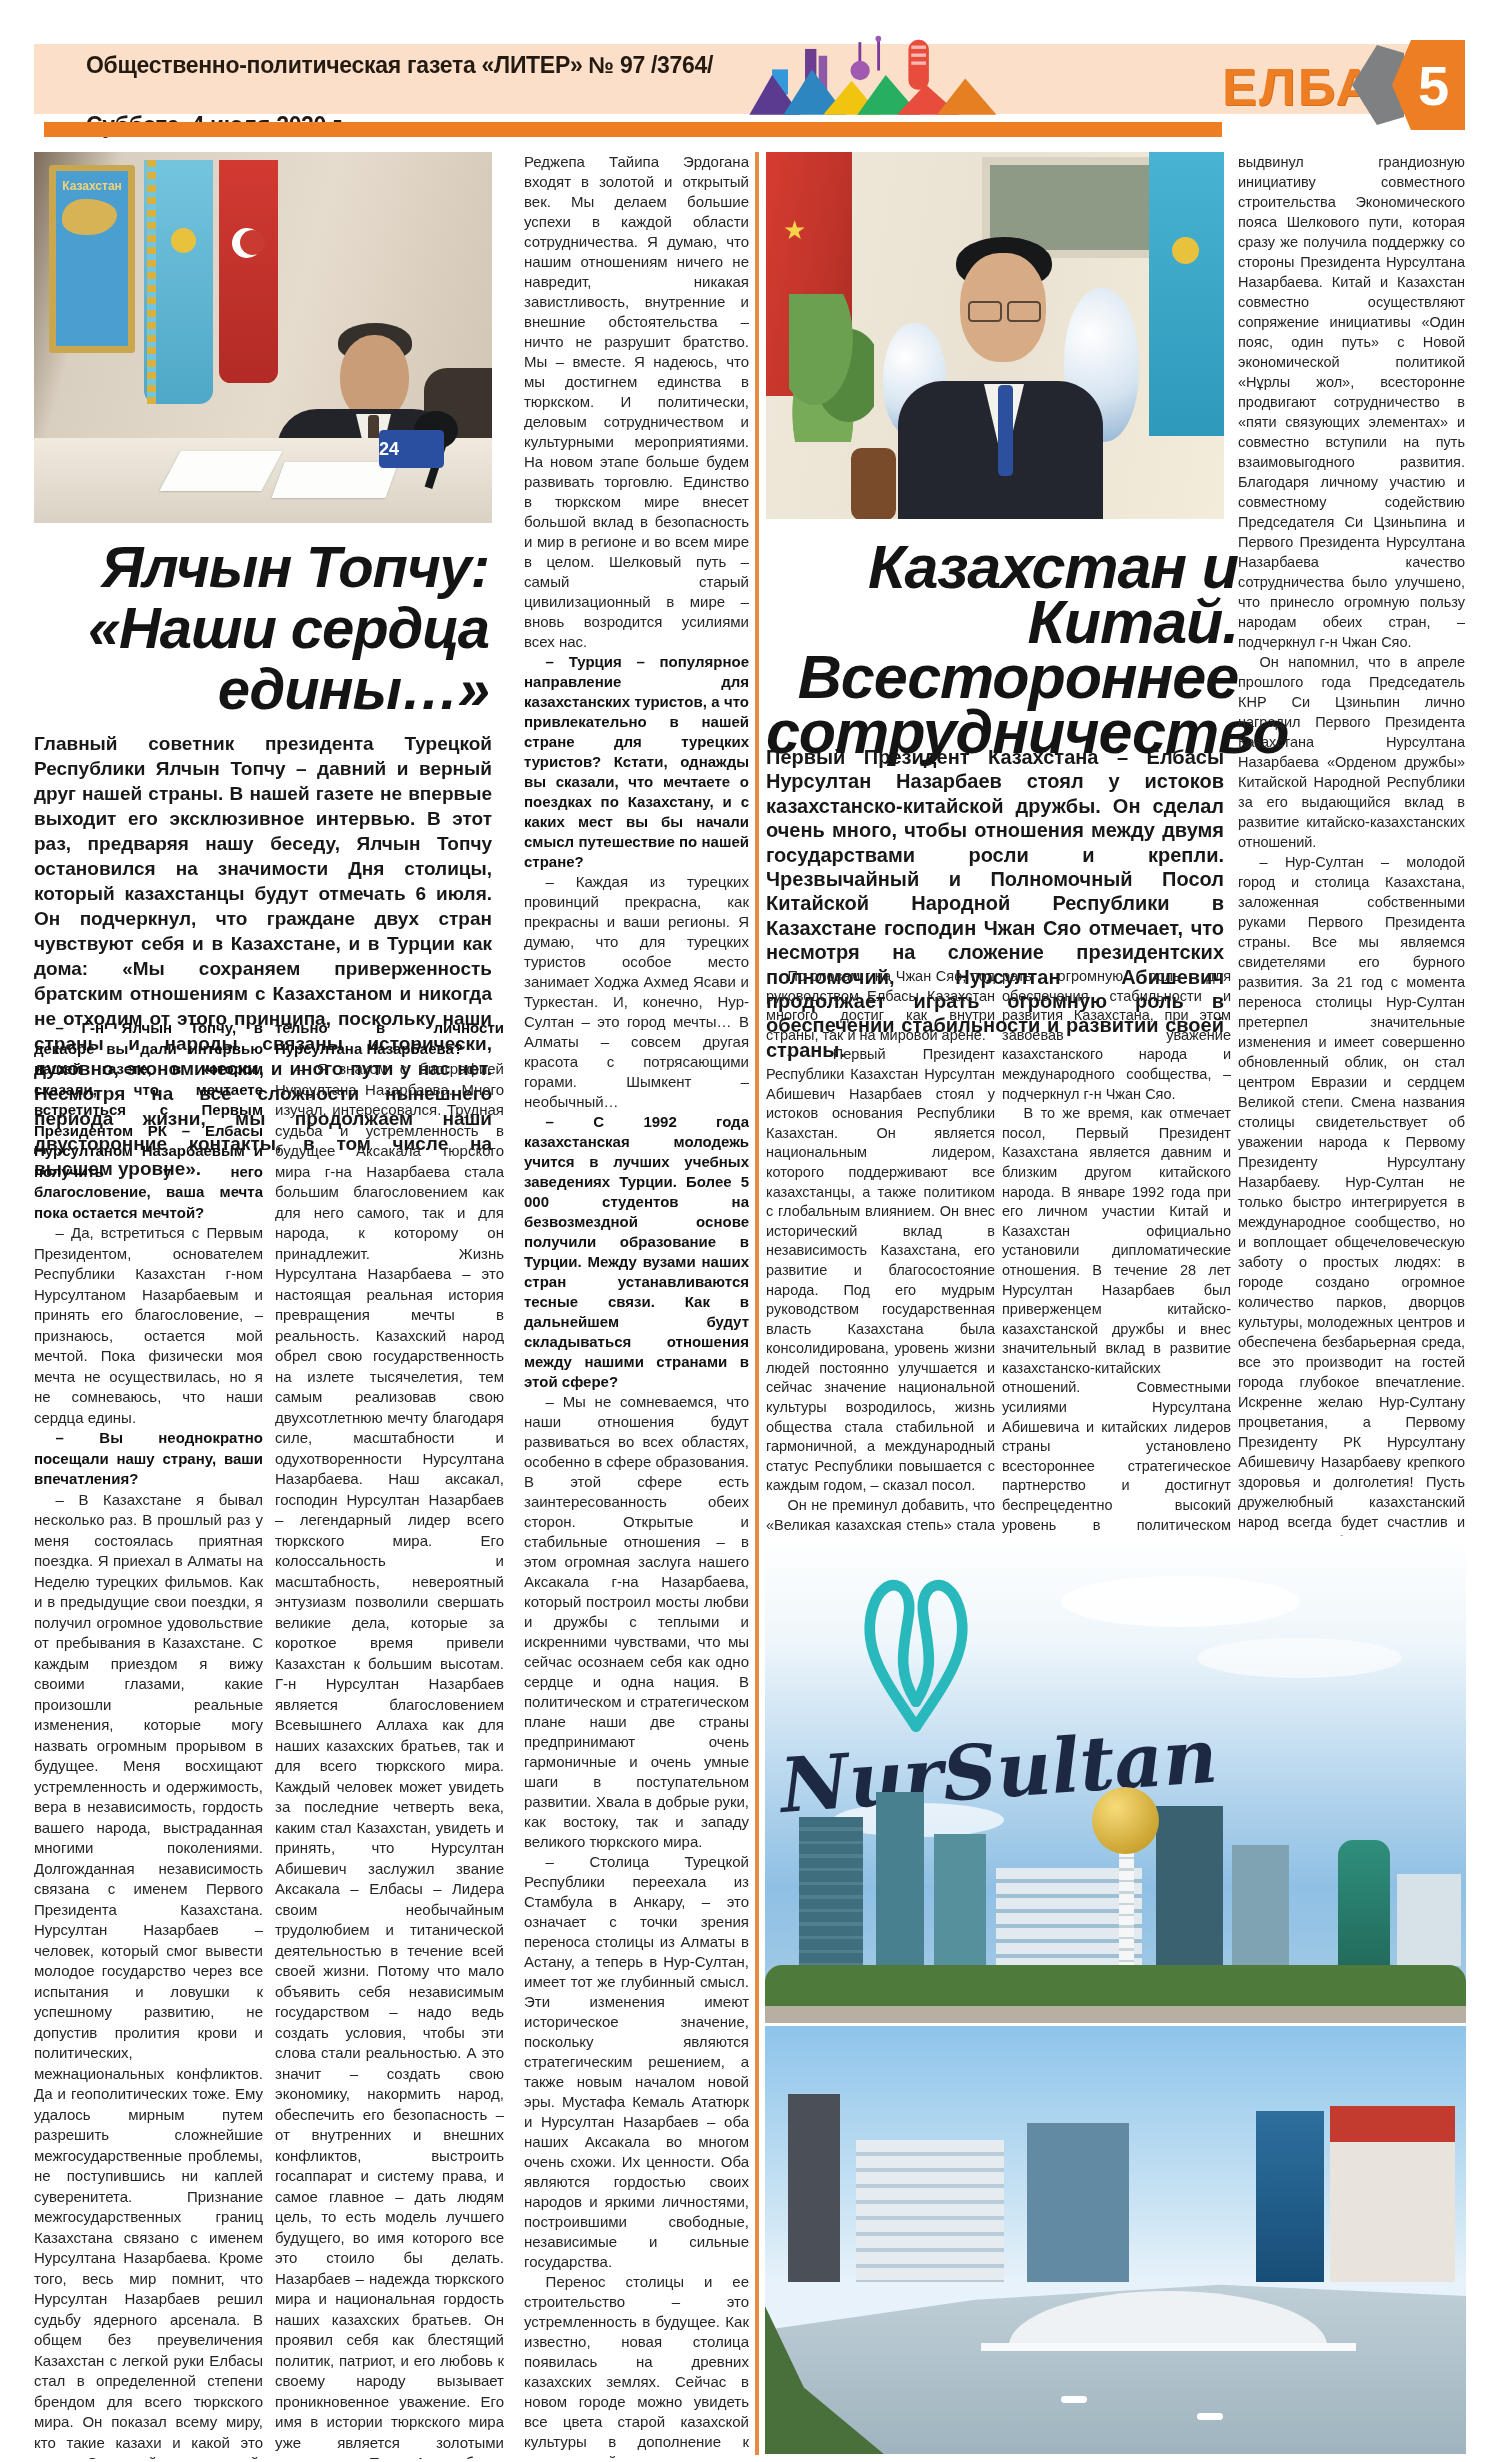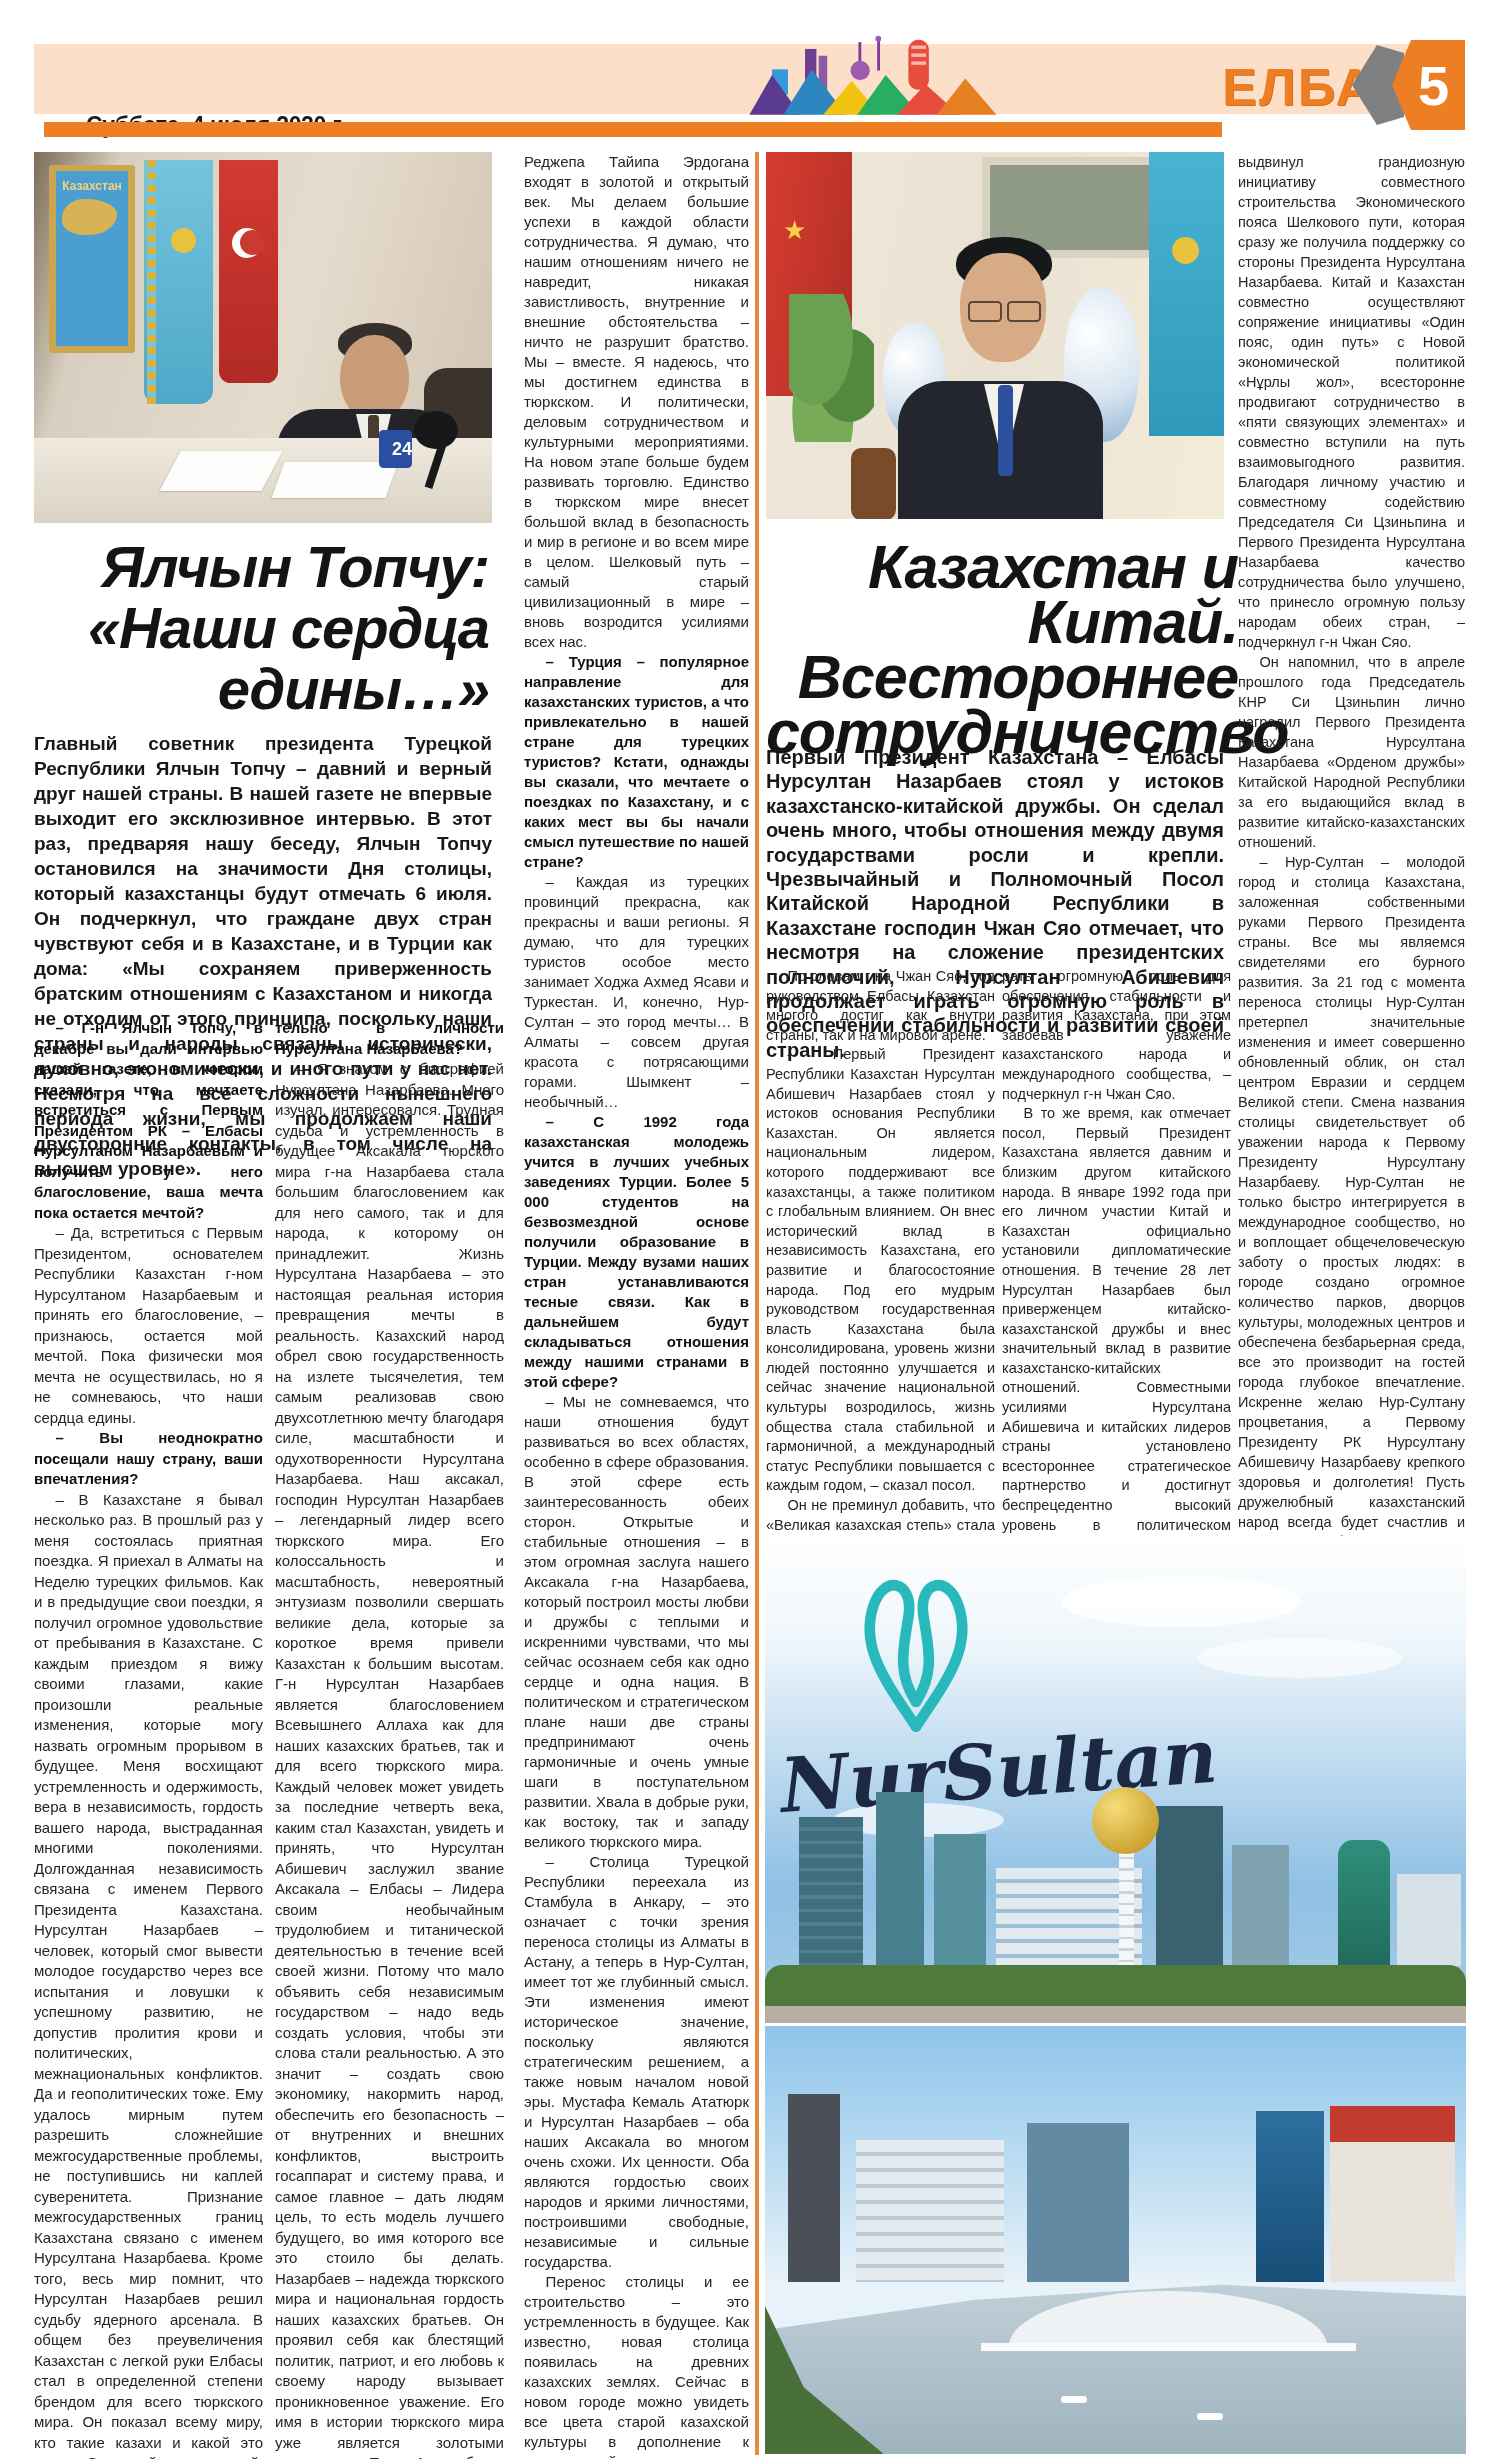--- a/index.html
+++ b/index.html
@@ -60,22 +60,22 @@
   #ph1 .hair{position:absolute;left:304px;top:171px;width:74px;height:38px;background:#35302c;border-radius:50% 50% 40% 40%;}
   #ph1 .torso{position:absolute;left:243px;top:257px;width:176px;height:142px;background:#23242a;border-radius:40px 40px 0 0;}
   #ph1 .shirt{position:absolute;left:322px;top:262px;width:35px;height:74px;background:#f1efe8;
         clip-path:polygon(0 0,100% 0,50% 100%);}
   #ph1 .tie{position:absolute;left:334px;top:263px;width:11.4px;height:68px;background:#4a3b30;border-radius:3.4px;}
   #ph1 .chair{position:absolute;right:0;top:216px;width:68px;height:188px;background:#3a342c;border-radius:23px 0 0 0;}
   #ph1 .desk{position:absolute;left:0;bottom:0;width:100%;height:85px;background:linear-gradient(#f0eadf,#d9d2c4);}
   #ph1 .paper{position:absolute;background:#fdfdfb;box-shadow:0 0.6px 1.7px rgba(0,0,0,.25);}
   #ph1 .p1{left:136px;bottom:32px;width:102px;height:40px;transform:skewX(-28deg);}
   #ph1 .p2{left:244px;bottom:25px;width:114px;height:36px;transform:skewX(-20deg);}
-  #ph1 .miccube{position:absolute;left:345px;bottom:55px;width:33px;height:38px;background:#2b4fa0;border-radius:4.5px;
-        color:#fff;font-weight:800;font-size:18px;display:flex;align-items:center;justify-content:flex-end;}
+  #ph1 .miccube{position:absolute;left:345px;bottom:55px;width:65px;height:38px;background:#2b4fa0;border-radius:4.5px;
+        color:#fff;font-weight:800;font-size:18px;display:flex;align-items:center;justify-content:flex-start;}
   #ph1 .micfoam{position:absolute;left:380px;bottom:74px;width:44px;height:38px;background:#17181a;border-radius:50%;}
   #ph1 .micstem{position:absolute;left:398px;bottom:34px;width:8px;height:49px;background:#17181a;transform:rotate(18deg);}
   #ph2{left:766px;top:152px;width:458px;height:367px;background:linear-gradient(100deg,#efe9db 0%,#e9e2d2 50%,#f4ecdb 100%);}
   #ph2 .frame2{position:absolute;left:216px;top:4.5px;width:188px;height:85px;background:#8f9a86;border:8px solid #d9d2c0;}
   #ph2 .cnflag{position:absolute;left:0;top:0;width:86px;height:244px;background:linear-gradient(100deg,#d63c2f,#c0342a 60%,#a92d24);}
   #ph2 .cnflag .star{position:absolute;left:17px;top:63px;color:#f5d44c;font-size:26px;}
   #ph2 .kzflag2{position:absolute;right:0;top:0;width:75px;height:284px;background:linear-gradient(#49b3d3,#2f99bb);}
   #ph2 .kzflag2 .sun2{position:absolute;left:23px;top:85px;width:27px;height:27px;border-radius:50%;background:#e8c23c;}
   #ph2 .vase{position:absolute;background:radial-gradient(circle at 35% 30%,#ffffff,#d6e4f0 55%,#8fb2d2);
         border-radius:48% 48% 46% 46%;}
@@ -136,21 +136,21 @@
   #city-bottom .deck{position:absolute;left:216px;bottom:103px;width:375px;height:8px;background:#f7f9fa;}
   #city-bottom .boat{position:absolute;width:26px;height:6.8px;background:#fff;border-radius:3.4px;}
   #city-bottom .bo1{left:296px;bottom:51px;} #city-bottom .bo2{left:432px;bottom:34px;}
 </style>
 </head>
 <body>
 
 <div class="page">
 
   <div id="band"></div>
-  <div id="issue"><br>
+  <div id="issue"><span>Общественно-политическая газета «ЛИТЕР» № 97 /3764/</span><br>
     <span>Суббота, 4 июля 2020 г.</span></div>
   <svg id="skyline" viewBox="0 0 470 142">
     <rect x="118" y="26" width="20" height="80" fill="#6c3d91"></rect>
     <rect x="142" y="38" width="15" height="68" fill="#8e5aa8"></rect>
     <rect x="60" y="62" width="28" height="44" fill="#3498db"></rect>
     <rect x="212" y="14" width="5" height="44" fill="#7d3c98"></rect>
     <circle cx="215" cy="64" r="17" fill="#a05ab0"></circle>
     <rect x="245" y="8" width="5" height="56" fill="#7d3c98"></rect>
     <circle cx="247" cy="8" r="5" fill="#9b59b6"></circle>
     <rect x="300" y="10" width="36" height="88" rx="17" fill="#e74c3c"></rect>

